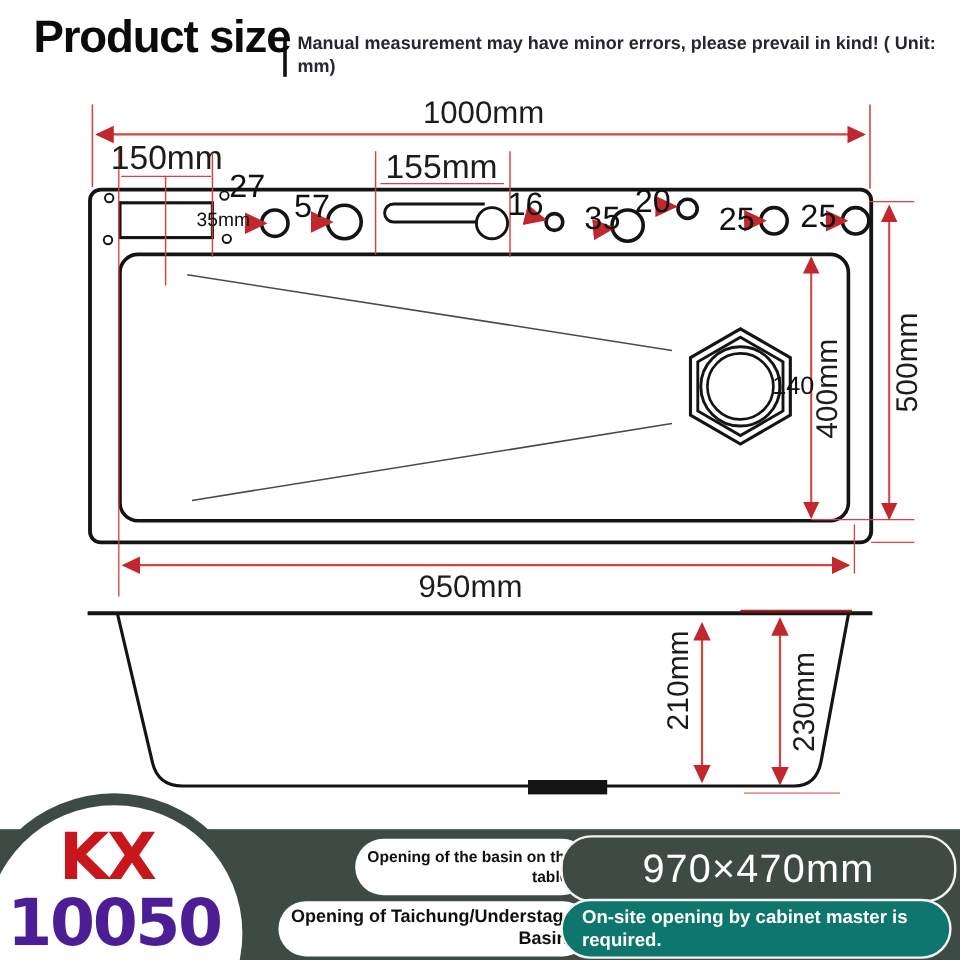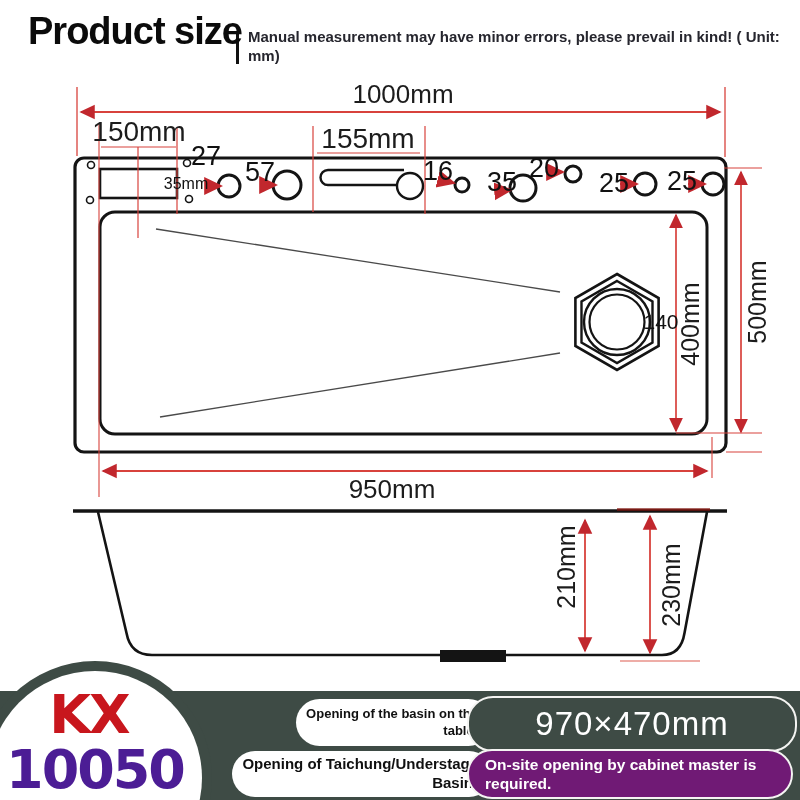--- a/index.html
+++ b/index.html
@@ -50,21 +50,21 @@
 
   <div id="row1-label" class="abs pill-label">
     <span>Opening of the basin on the table:</span>
   </div>
   <div id="row1-value" class="abs pill-value" style="background: rgb(62, 75, 69);">
     <span>970×470mm</span>
   </div>
   <div id="row2-label" class="abs pill-label">
     <span>Opening of Taichung/Understage Basin:</span>
   </div>
-  <div id="row2-value" class="abs pill-value" style="background: #701a75;">
+  <div id="row2-value" class="abs pill-value" style="background: #0f766e;">
     <span class="inner">On-site opening by cabinet master is required.</span>
   </div>
 
   <svg id="lineart" class="abs" width="800" height="800" viewBox="0 0 800 800">
     <defs>
       <marker id="ah" viewBox="0 0 10 10" refX="8.5" refY="5" markerWidth="9" markerHeight="9" orient="auto-start-reverse">
         <path d="M0,0.5 L9.5,5 L0,9.5 z" fill="#c1272d"></path>
       </marker>
     </defs>
 

